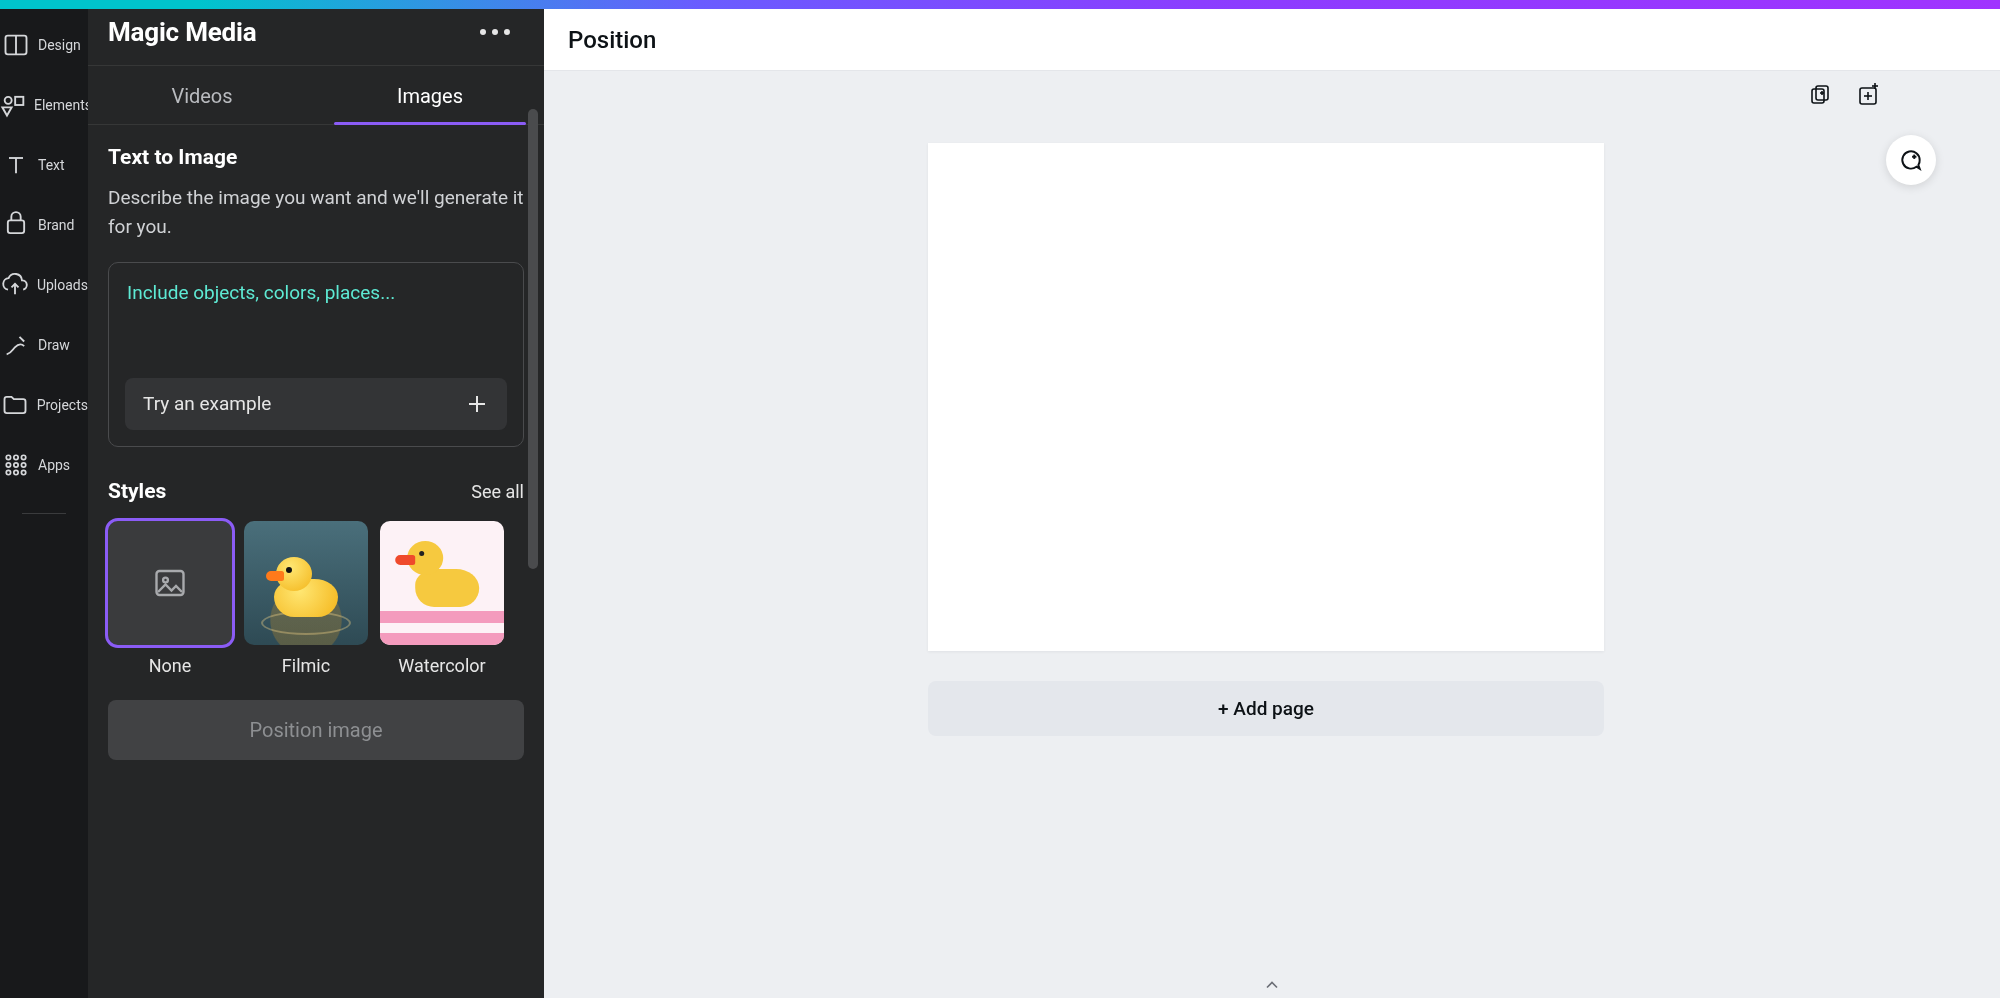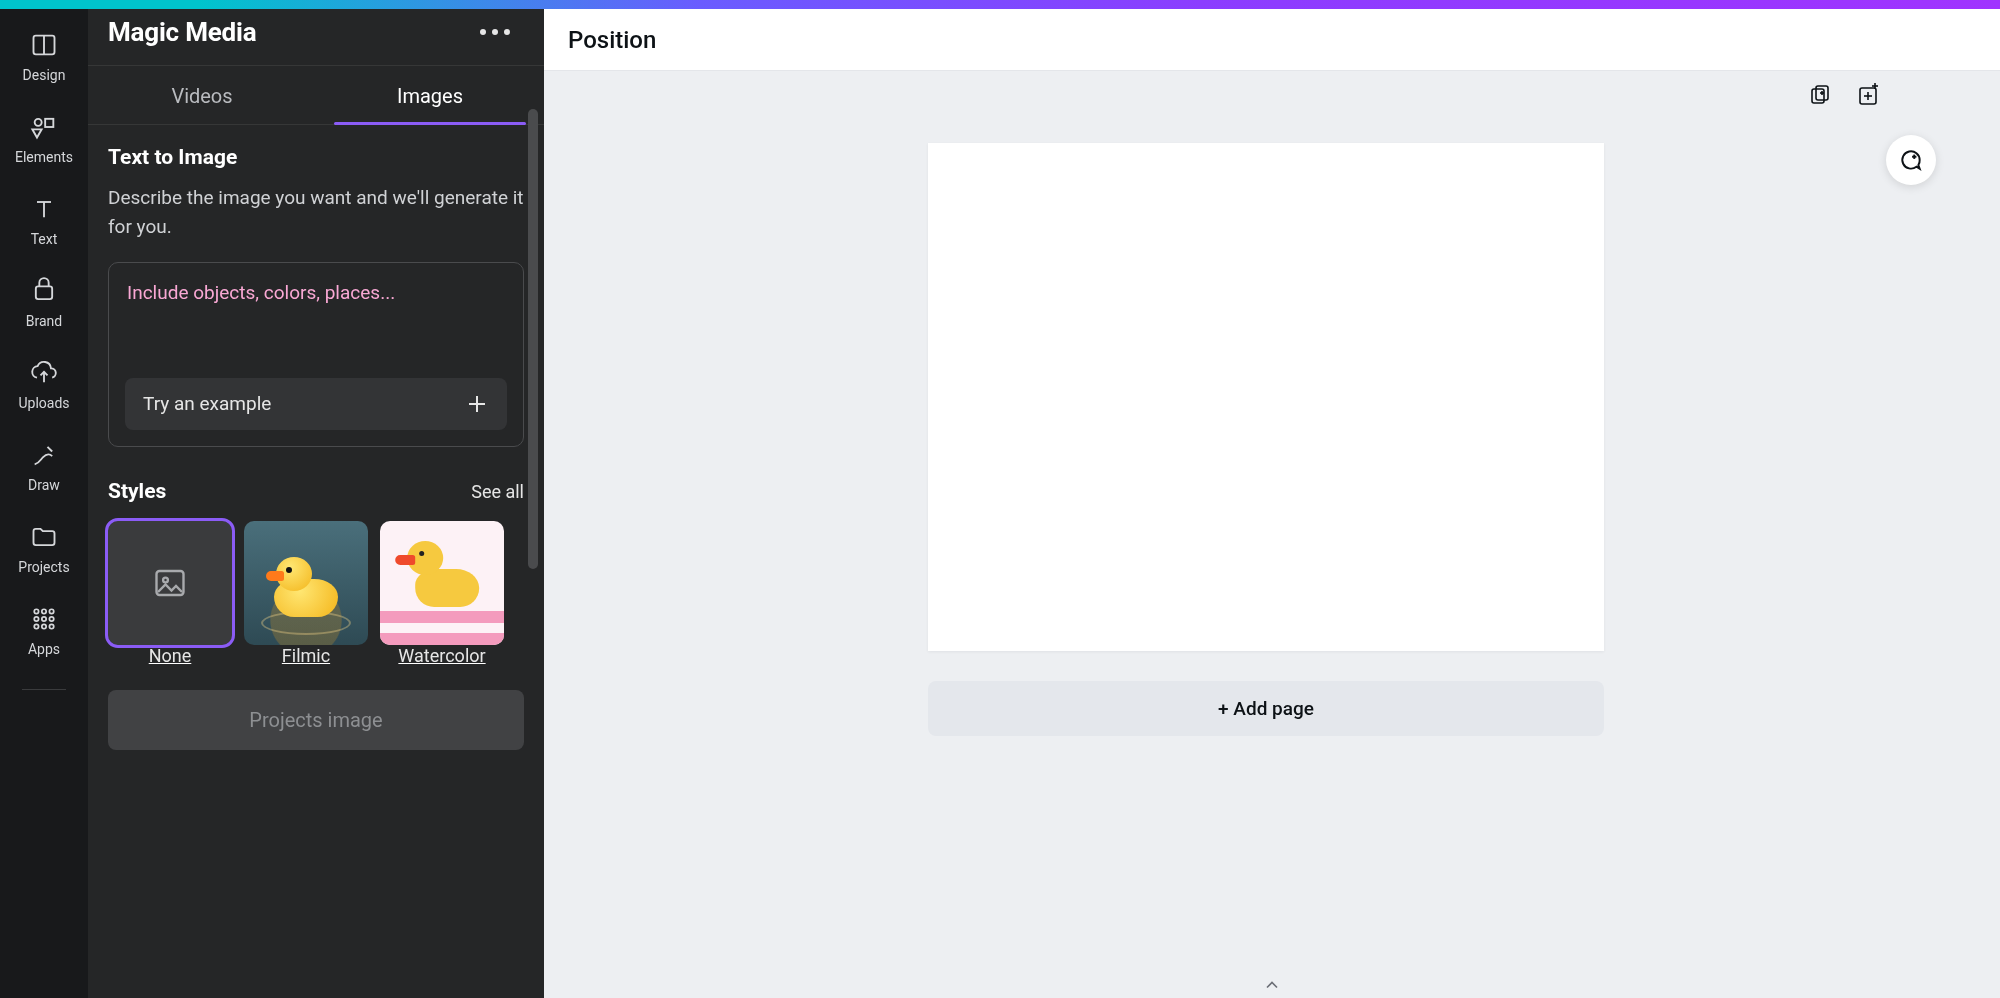--- a/index.html
+++ b/index.html
@@ -22,21 +22,21 @@
     background: #18191b;
     display: flex;
     flex-direction: column;
     align-items: center;
     padding-top: 20px;
     gap: 28px;
     color: #d5d7da;
   }
   .rail-item {
     display: flex;
-    flex-direction: column;
+    flex-direction: row;
     align-items: center;
     gap: 6px;
     cursor: pointer;
     width: 100%;
   }
   .rail-item .ico { width: 32px; height: 32px; display: flex; align-items: center; justify-content: center; }
   .rail-item svg { stroke: #d5d7da; fill: none; stroke-width: 1.6; }
   .rail-item span { font-size: 14px; color: #d5d7da; }
   .rail-sep {
     width: 44px; height: 1px; background: #3a3b3d; margin-top: 4px;
@@ -111,21 +111,21 @@
     margin-top: 6px;
     border: 1px solid #4a4b4d;
     border-radius: 10px;
     background: #252627;
     padding: 16px 16px 16px 16px;
     display: flex;
     flex-direction: column;
     gap: 74px;
   }
   .prompt-placeholder {
-    color: #f9a8d4;
+    color: #5eead4;
     font-size: 19px;
     padding: 2px 2px 0 2px;
     min-height: 20px;
   }
   .try-row {
     background: #333436;
     border-radius: 8px;
     display: flex;
     align-items: center;
     justify-content: space-between;
@@ -143,23 +143,22 @@
     margin-top: 18px;
   }
   .see-all { font-size: 18px; color: #e6e6e6; cursor: pointer; }
 
   .style-row {
     display: flex;
     gap: 12px;
     margin-top: 4px;
   }
   .style-card {
-    display: flex; flex-direction: column; align-items: center; 
-    cursor: pointer;
-    text-decoration: underline;
+    display: flex; flex-direction: column; align-items: center; gap: 10px;
+    cursor: pointer;
   }
   .thumb {
     width: 124px; height: 124px; border-radius: 10px;
     display: flex; align-items: center; justify-content: center;
     overflow: hidden;
   }
   .thumb.selected { outline: 3px solid #8b5cf6; outline-offset: 0; }
   .thumb.none { background: #3a3b3d; }
   .thumb.none svg { stroke: #a8aaad; }
   .style-card .cap { font-size: 18px; color: #e6e6e6; }
@@ -491,21 +490,21 @@
                 <div class="body"></div>
                 <div class="head"></div>
                 <div class="beak"></div>
                 <div class="eye"></div>
               </div>
           </div>
           <span class="cap">Watercolor</span>
         </div>
       </div>
 
-      <div class="generate-btn">Projects image</div>
+      <div class="generate-btn">Position image</div>
     </div>
 
     <div class="panel-scrollbar">
       <div class="thumb"></div>
     </div>
 
     <div class="collapse-handle">
       <svg viewBox="0 0 24 24" width="14" height="14" fill="none" stroke-width="2">
           <polyline points="14 6 8 12 14 18"></polyline>
         </svg>

